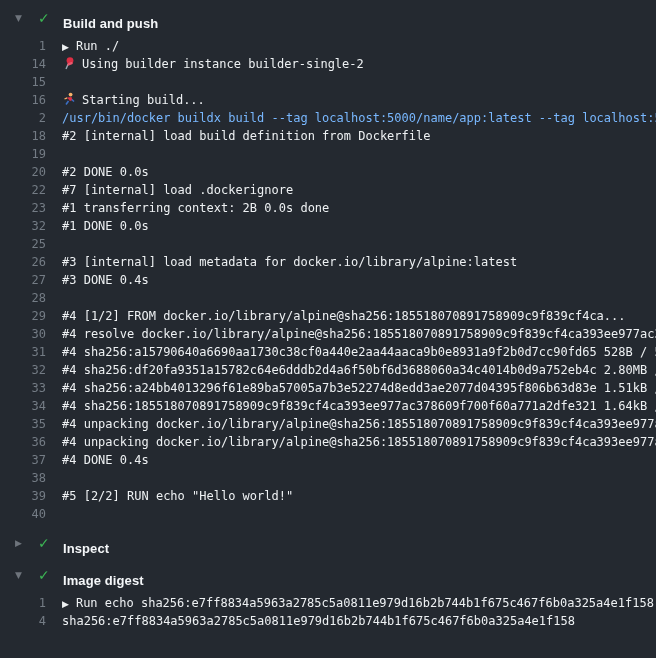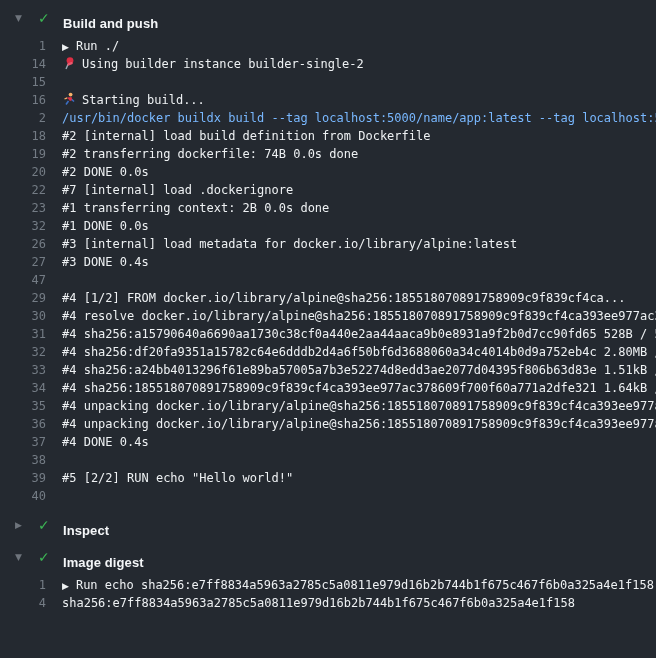--- a/index.html
+++ b/index.html
@@ -104,28 +104,29 @@
         <div class="log-line"><span class="ln">15</span></div>
         <div class="log-line"><span class="ln">16</span><span class="lt"><svg viewBox="0 0 14 14" class="emoji">
               <circle cx="8.6" cy="2.6" r="1.9" fill="#f7b26a"></circle>
               <path d="M5 5.5 L9.5 5 L10.5 8 L8 9 Z" fill="#dd2e44"></path>
               <path d="M9.8 7.5 L12 9.5" stroke="#3b6dc2" stroke-width="1.6"></path>
               <path d="M6.5 9 L4 12.5" stroke="#3b6dc2" stroke-width="1.6"></path>
               <path d="M5.2 5.8 L2.5 7" stroke="#f7b26a" stroke-width="1.3"></path>
             </svg>Starting build...</span></div>
         <div class="log-line"><span class="ln">2</span><span class="lt command">/usr/bin/docker buildx build --tag localhost:5000/name/app:latest --tag localhost:5000</span></div>
         <div class="log-line"><span class="ln">18</span><span class="lt">#2 [internal] load build definition from Dockerfile</span></div>
-        <div class="log-line"><span class="ln">19</span><span class="lt">#2 transferring dockerfile: 74B 0.0s done</span></div>
+        <div class="log-line"><span class="ln">19</span></div>
         <div class="log-line"><span class="ln">20</span><span class="lt">#2 DONE 0.0s</span></div>
         <div class="log-line"><span class="ln">22</span><span class="lt">#7 [internal] load .dockerignore</span></div>
         <div class="log-line"><span class="ln">23</span><span class="lt">#1 transferring context: 2B 0.0s done</span></div>
         <div class="log-line"><span class="ln">32</span><span class="lt">#1 DONE 0.0s</span></div>
+        <div class="log-line"><span class="ln">25</span><span class="lt"></span></div>
         <div class="log-line"><span class="ln">26</span><span class="lt">#3 [internal] load metadata for docker.io/library/alpine:latest</span></div>
         <div class="log-line"><span class="ln">27</span><span class="lt">#3 DONE 0.4s</span></div>
-        <div class="log-line"><span class="ln">47</span><span class="lt"></span></div>
+        <div class="log-line"><span class="ln">28</span><span class="lt"></span></div>
         <div class="log-line"><span class="ln">29</span><span class="lt">#4 [1/2] FROM docker.io/library/alpine@sha256:185518070891758909c9f839cf4ca...</span></div>
         <div class="log-line"><span class="ln">30</span><span class="lt">#4 resolve docker.io/library/alpine@sha256:185518070891758909c9f839cf4ca393ee977ac378609f700f60a771a2dfe321</span></div>
         <div class="log-line"><span class="ln">31</span><span class="lt">#4 sha256:a15790640a6690aa1730c38cf0a440e2aa44aaca9b0e8931a9f2b0d7cc90fd65 528B / 528B</span></div>
         <div class="log-line"><span class="ln">32</span><span class="lt">#4 sha256:df20fa9351a15782c64e6dddb2d4a6f50bf6d3688060a34c4014b0d9a752eb4c 2.80MB / 2.80MB</span></div>
         <div class="log-line"><span class="ln">33</span><span class="lt">#4 sha256:a24bb4013296f61e89ba57005a7b3e52274d8edd3ae2077d04395f806b63d83e 1.51kB / 1.51kB</span></div>
         <div class="log-line"><span class="ln">34</span><span class="lt">#4 sha256:185518070891758909c9f839cf4ca393ee977ac378609f700f60a771a2dfe321 1.64kB / 1.64kB</span></div>
         <div class="log-line"><span class="ln">35</span><span class="lt">#4 unpacking docker.io/library/alpine@sha256:185518070891758909c9f839cf4ca393ee977ac378609f700f60a771a2dfe321</span></div>
         <div class="log-line"><span class="ln">36</span><span class="lt">#4 unpacking docker.io/library/alpine@sha256:185518070891758909c9f839cf4ca393ee977ac378609f700f60a771a2dfe321</span></div>
         <div class="log-line"><span class="ln">37</span><span class="lt">#4 DONE 0.4s</span></div>
         <div class="log-line"><span class="ln">38</span><span class="lt"></span></div>

